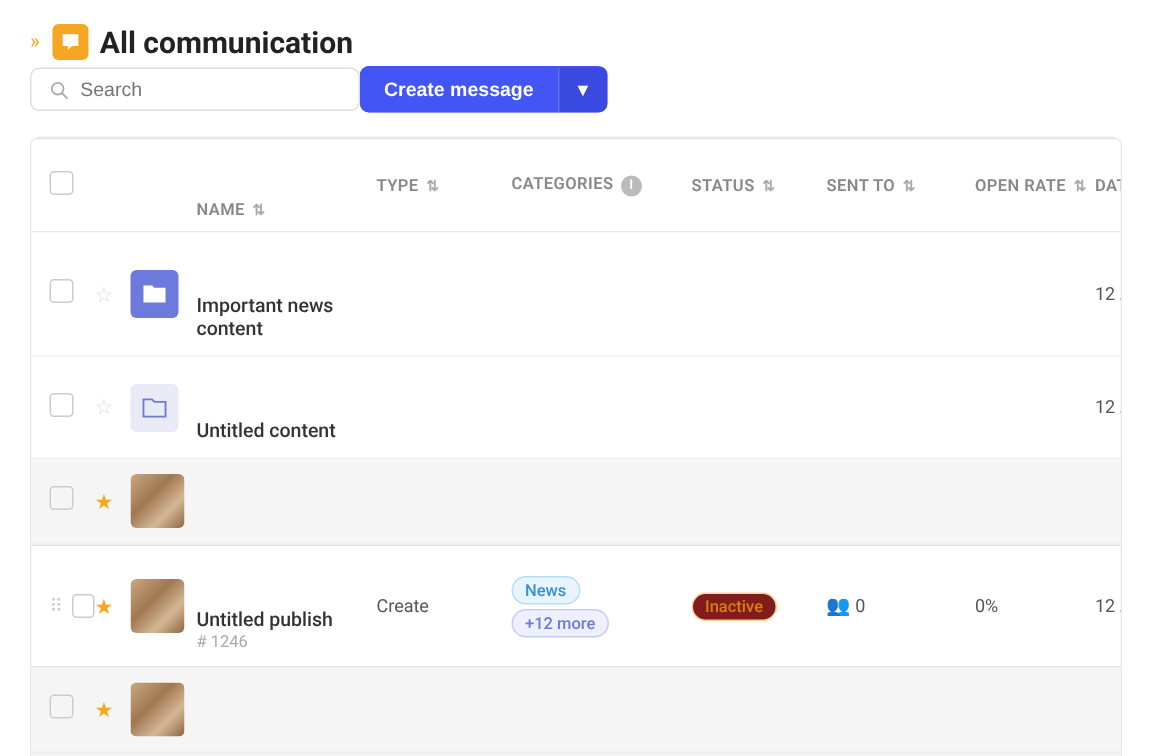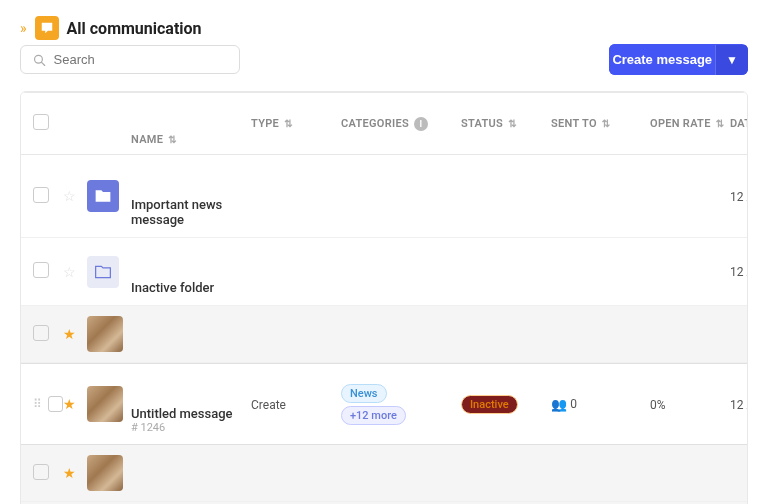--- a/index.html
+++ b/index.html
@@ -32,33 +32,33 @@
       border-radius: 4px;
       width: 24px;
       height: 24px;
       display: flex;
       align-items: center;
       justify-content: center;
       color: white;
       font-size: 14px;
     }
     .page-title {
-      font-size: 16px;
+      font-size: 20px;
       font-weight: 700;
       color: #222;
     }
     .page-subtitle {
       font-size: 12px;
       color: #777;
       margin-bottom: 16px;
     }
     .toolbar {
       display: flex;
       align-items: center;
-      justify-content: space-between;
+      justify-content: flex-start;
       margin-bottom: 16px;
     }
     .search-box {
       display: flex;
       align-items: center;
       border: 1px solid #ddd;
       border-radius: 6px;
       padding: 6px 12px;
       width: 220px;
       gap: 8px;
@@ -81,21 +81,21 @@
       background: #4355f5;
       color: white;
       border: none;
       border-radius: 6px;
       font-size: 13px;
       font-weight: 600;
       cursor: pointer;
       overflow: hidden;
     }
     .btn-create-main {
-      padding: 8px 3px;
+      padding: 8px 16px;
       background: #4355f5;
       border: none;
       color: white;
       font-size: 13px;
       font-weight: 600;
       cursor: pointer;
     }
     .btn-create-dropdown {
       padding: 8px 10px;
       background: #3a4ae0;
@@ -333,21 +333,21 @@
         <span class="star-icon empty">☆</span>
       </div>
       <div class="col-thumb">
         <div class="folder-thumb">
           <svg width="18" height="16" viewBox="0 0 22 18" fill="none">
             <path d="M2 2h7l2 2h9v12H2V2z" fill="white"></path>
           </svg>
         </div>
       </div>
       <div class="col-name">
-        <span class="row-name-primary">Important news message</span>
+        <span class="row-name-primary">Important news content</span>
       </div>
       <div class="col-type"></div>
       <div class="col-categories"></div>
       <div class="col-status"></div>
       <div class="col-sentto"></div>
       <div class="col-openrate"></div>
       <div class="col-date">
         <span style="font-size:12px;color:#555;">12 Aug 2020</span>
       </div>
 
@@ -361,21 +361,21 @@
         <span class="star-icon empty">☆</span>
       </div>
       <div class="col-thumb">
         <div class="folder-thumb light">
           <svg width="18" height="16" viewBox="0 0 22 18" fill="none">
             <path d="M2 2h7l2 2h9v12H2V2z" stroke="#6b7adc" stroke-width="1.5" fill="none"></path>
           </svg>
         </div>
       </div>
       <div class="col-name">
-        <span class="row-name-primary">Inactive folder</span>
+        <span class="row-name-primary">Untitled content</span>
       </div>
       <div class="col-type"></div>
       <div class="col-categories"></div>
       <div class="col-status"></div>
       <div class="col-sentto"></div>
       <div class="col-openrate"></div>
       <div class="col-date">
         <span style="font-size:12px;color:#555;">12 Aug 2020</span>
       </div>
 
@@ -403,21 +403,21 @@
       </div>
       <div class="col-star">
         <span class="star-icon">★</span>
       </div>
       <div class="col-thumb">
         <div class="img-thumb">
           <div class="img-thumb-inner"></div>
         </div>
       </div>
       <div class="col-name">
-        <div class="row-name-primary">Untitled message</div>
+        <div class="row-name-primary">Untitled publish</div>
         <div class="row-name-secondary"># 1246</div>
       </div>
       <div class="col-type">
         <span style="font-size:12px;color:#555;">Create</span>
       </div>
       <div class="col-categories" style="display:flex;gap:3px;flex-wrap:wrap;align-items:center;">
         <span class="badge badge-news">News</span>
         <span class="badge badge-more">+12 more</span>
       </div>
       <div class="col-status">

